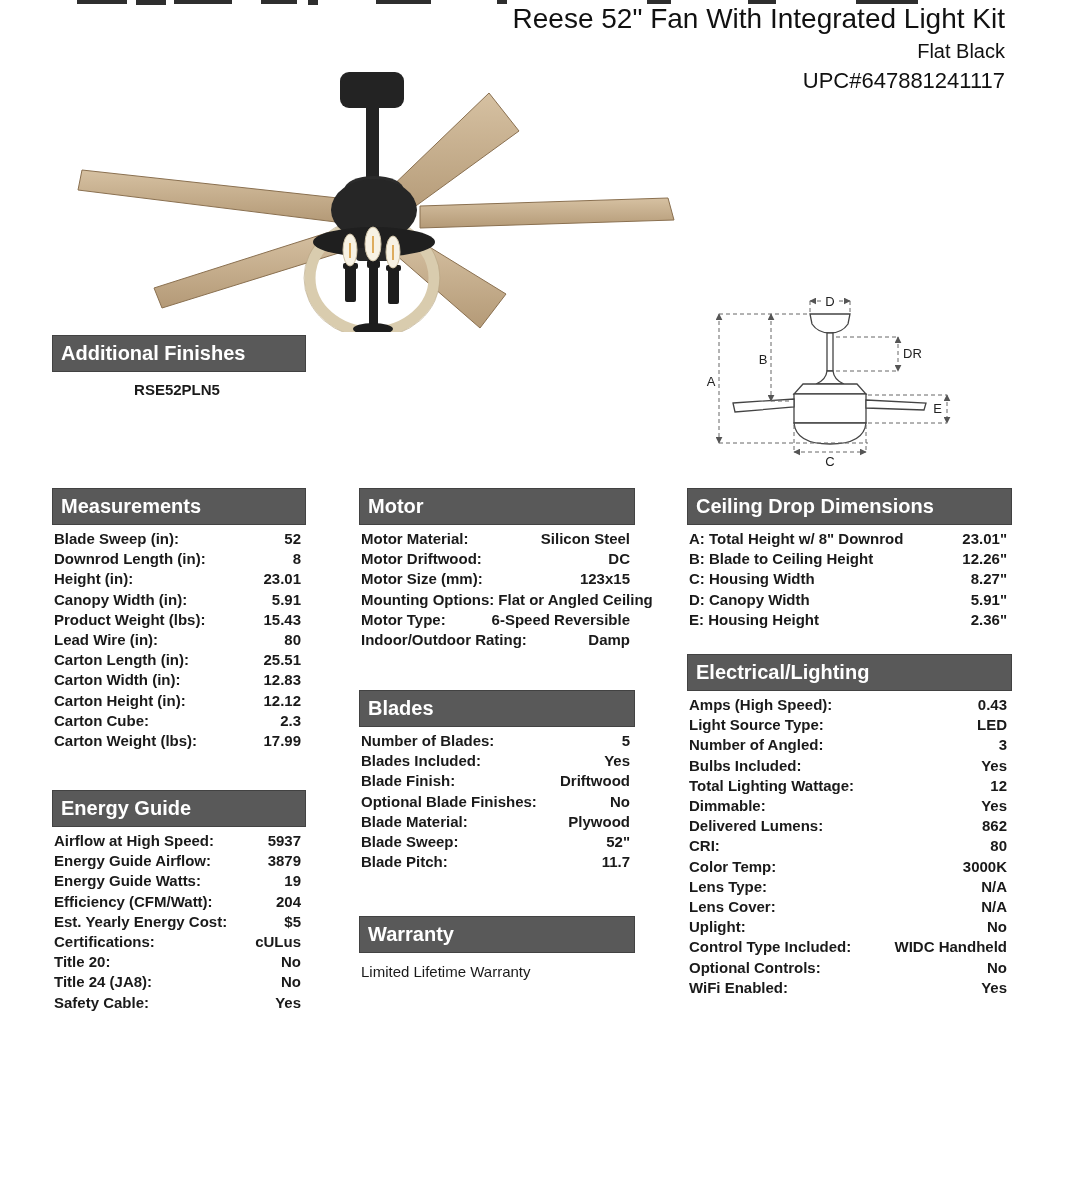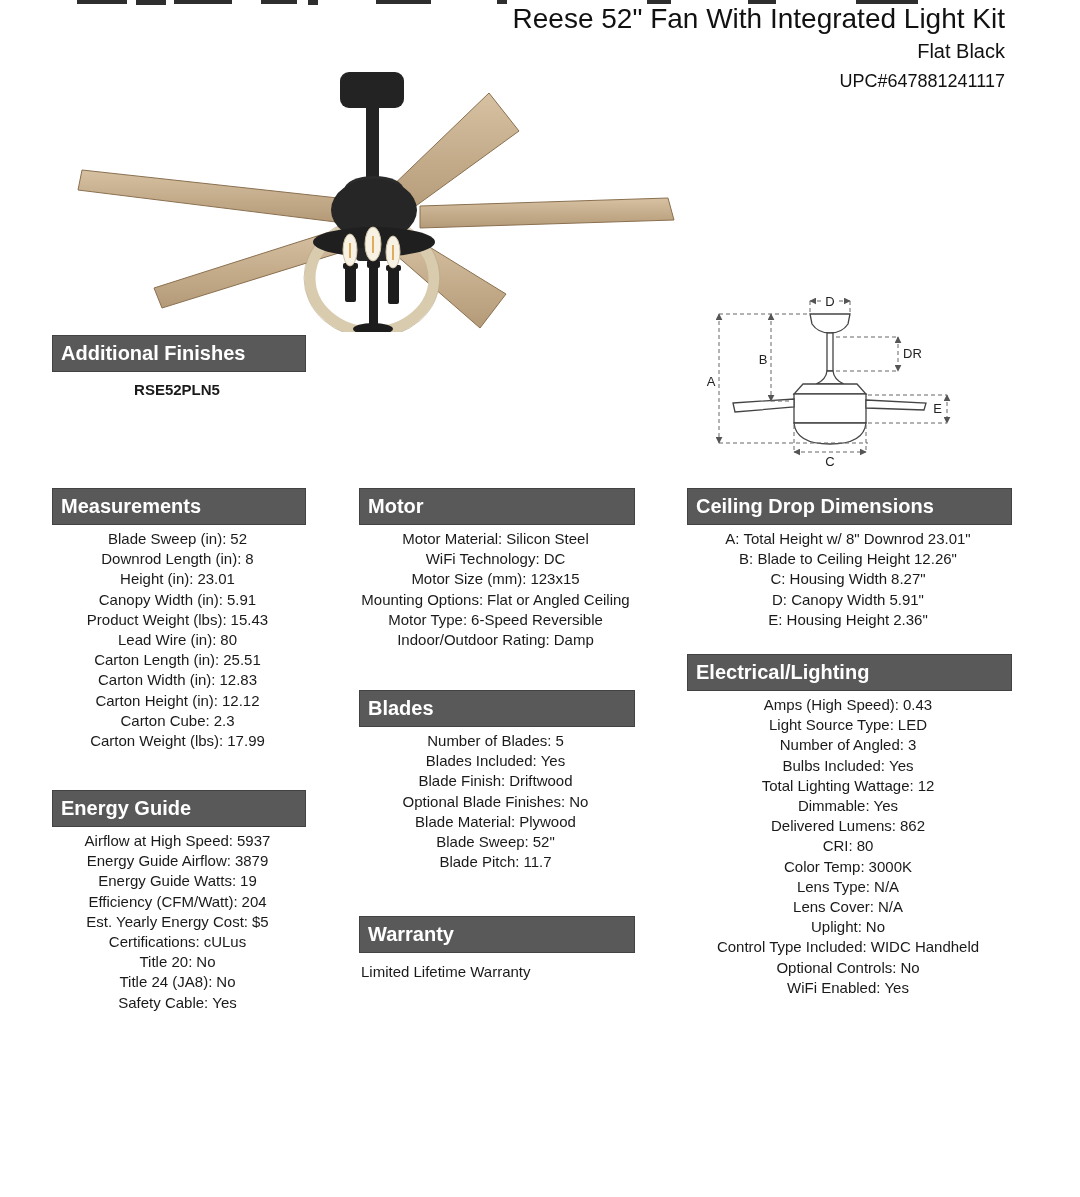--- a/index.html
+++ b/index.html
@@ -7,31 +7,31 @@
     width:1080px;height:1197px;position:relative;background:#ffffff;
     font-family:"Liberation Sans", sans-serif;color:#1a1a1a;overflow:hidden;
   }
   
   .frag{position:absolute;top:0;background:#2e2e2e;}
 
   
   .hdr{position:absolute;top:2px;right:75px;text-align:right;}
   .hdr .title{font-size:28px;line-height:34px;color:#111;}
   .hdr .finish{font-size:20px;line-height:30px;color:#111;}
-  .hdr .upc{font-size:18px;line-height:30px;color:#111;}
+  .hdr .upc{font-size:22px;line-height:30px;color:#111;}
 
   
   .sect{position:absolute;}
   .bar{
     box-sizing:border-box;width:100%;height:37px;background:#595959;border:1px solid #424242;
     color:#ffffff;font-size:20px;font-weight:bold;line-height:29px;padding:3px 0 0 8px;margin:4px;
     white-space:nowrap;overflow:hidden;
   }
   .rows{margin-top:4px;}
-  .row{display:flex;justify-content:center;gap:4px;font-size:15px;line-height:20.2px;padding:0 1px 0 6px;}
+  .row{display:flex;justify-content:space-between;gap:4px;font-size:15px;line-height:20.2px;padding:0 1px 0 6px;font-weight:bold;}
   .row .lbl{white-space:nowrap;}
   .row .val{white-space:nowrap;text-align:right;}
   .plain-text{font-size:15px;line-height:20px;margin-top:9px;padding-left:6px;}
   .model-code{font-size:15px;font-weight:bold;margin-top:9px;padding-left:4px;text-align:center;}
 
   .col1{left:48px;width:254px;}
   .col2{left:355px;width:276px;}
   .col3{left:683px;width:325px;}
 
   #addfin{top:331px;}
@@ -285,21 +285,21 @@
 <div id="motor" class="sect col2">
   <h2 class="bar">Motor</h2>
   <div class="rows">
 
       <div class="row">
         <span class="lbl">Motor Material:</span>
         <span class="val">Silicon Steel</span>
       </div>
 
       <div class="row">
-        <span class="lbl">WiFi Technology:</span>
+        <span class="lbl">Motor Driftwood:</span>
         <span class="val">DC</span>
       </div>
 
       <div class="row">
         <span class="lbl">Motor Size (mm):</span>
         <span class="val">123x15</span>
       </div>
 
       <div class="row">
         <span class="lbl">Mounting Options:</span>

